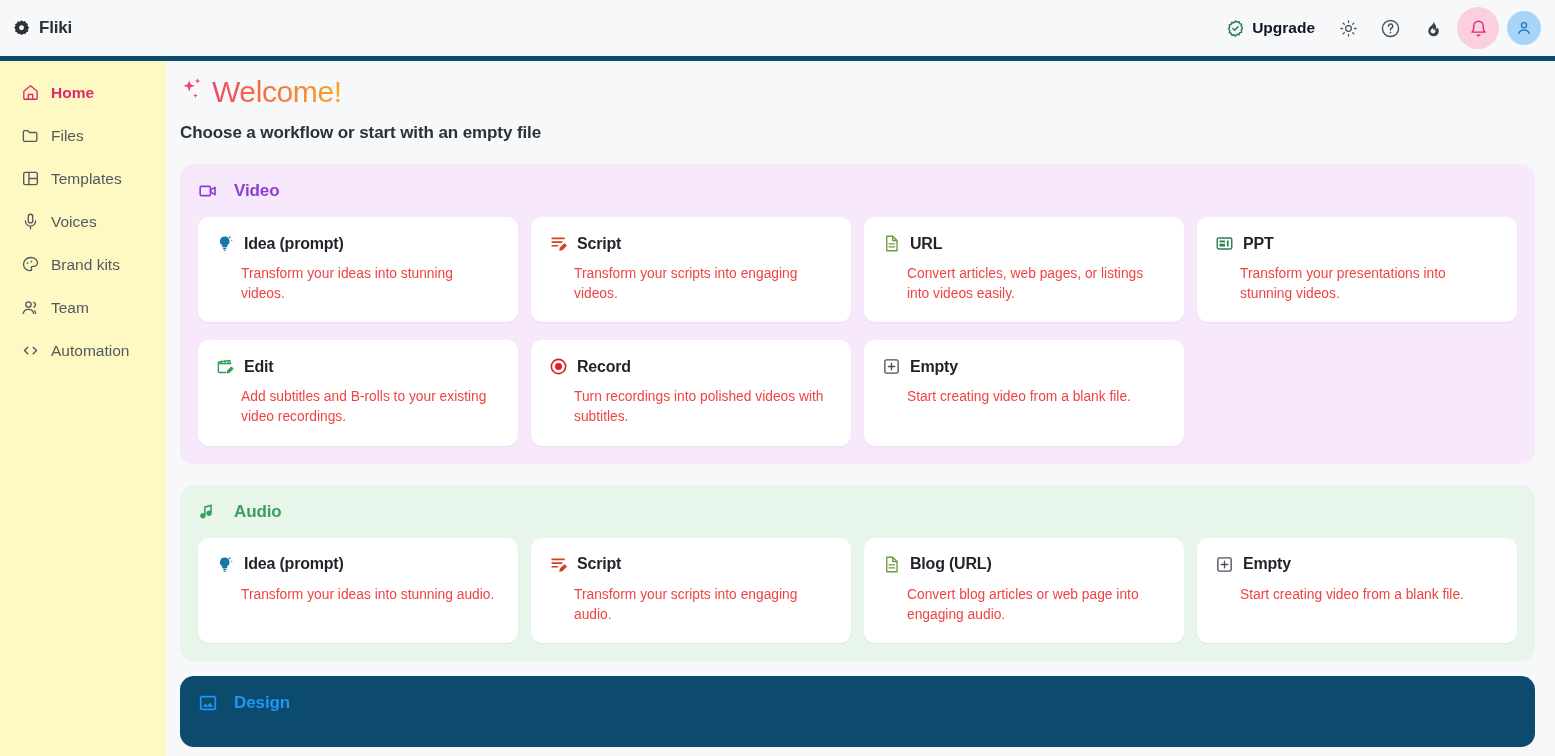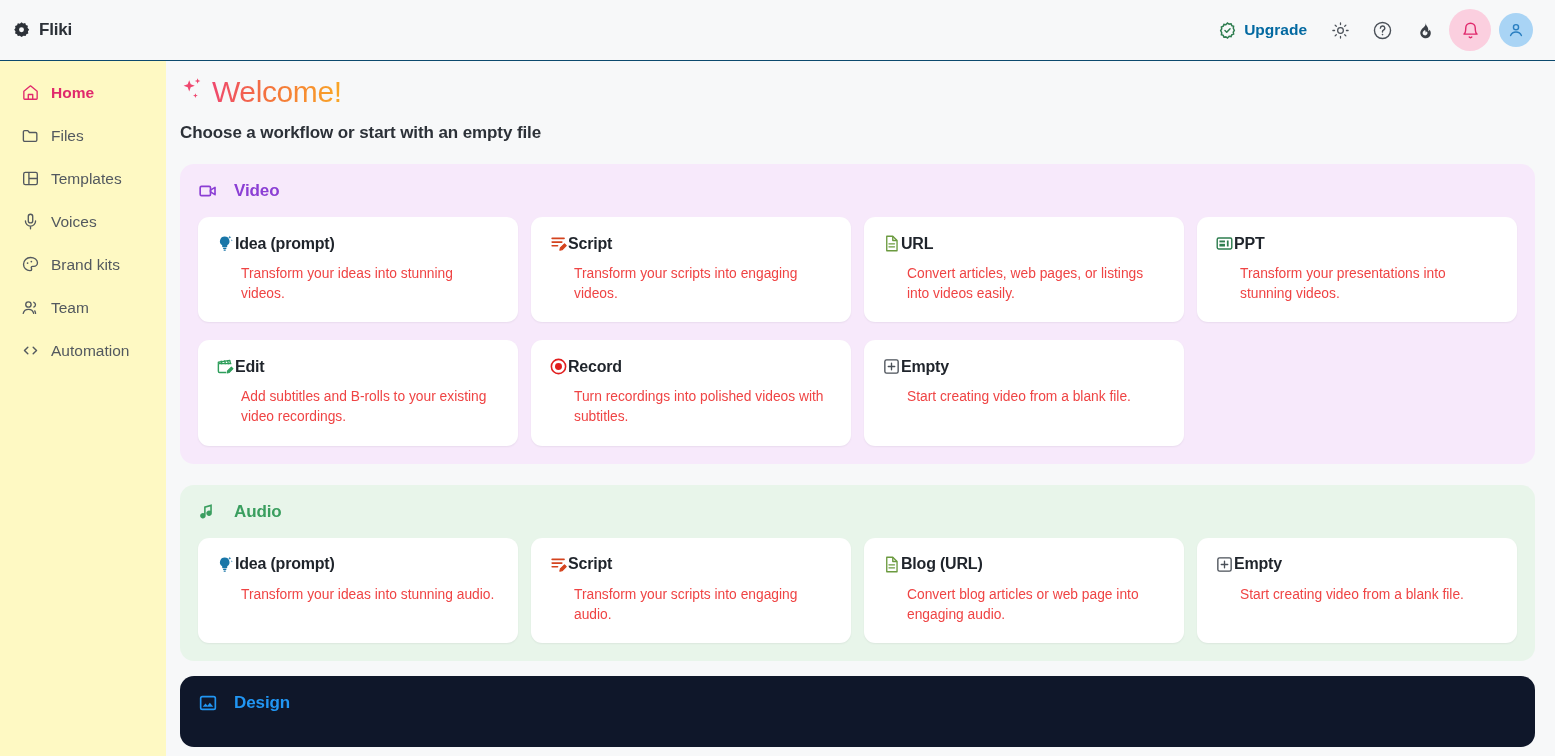--- a/index.html
+++ b/index.html
@@ -9,30 +9,30 @@
     font-family: "Liberation Sans", sans-serif;
     overflow: hidden;
   }
   body { display: flex; flex-direction: column; }
 
   
   .topbar {
     height: 61px; min-height: 61px;
     display: flex; align-items: center;
     background: #f7f8f9;
-    border-bottom: 1px solid #0c4a6e;
-    padding: 0 22px 0 12px;
+    border-bottom: 5px solid #0c4a6e;
+    padding: 0 14px 0 12px;
   }
   .brand { display: flex; align-items: center; gap: 8px; width: 166px; }
   .brand-name { font-size: 17px; font-weight: 700; color: #2c3138; letter-spacing: -0.2px; }
   .topbar-spacer { flex: 1; }
   .topbar-right { display: flex; align-items: center; gap: 8px; }
   .upgrade-btn {
     display: flex; align-items: center; gap: 7px;
-    color: #0369a1; font-size: 15.5px; font-weight: 700;
+    color: #0f172a; font-size: 15.5px; font-weight: 700;
     padding: 6px 8px; border-radius: 8px; cursor: pointer;
     background: transparent; border: none;
   }
   .icon-btn {
     width: 34px; height: 34px; border-radius: 50%;
     display: flex; align-items: center; justify-content: center;
     cursor: pointer; background: transparent; border: none;
     color: #4a5058;
   }
   .bell-wrap { width: 42px; height: 42px; border-radius: 50%; background: #fbcfdf;
@@ -84,21 +84,21 @@
 
   .card-grid { display: grid; grid-template-columns: repeat(4, 1fr); gap: 18px 13px; }
   .card {
     background: #ffffff; border-radius: 11px;
     padding: 16px 17px 17px 17px;
     min-height: 104px;
     cursor: pointer;
     box-shadow: 0 1px 2px rgba(20,25,35,0.06);
     border: 1px solid rgba(255,255,255,0.7);
   }
-  .card-head { display: flex; align-items: center; }
+  .card-head { display: flex; align-items: center; gap: 9px; }
   .card-title { font-size: 16px; font-weight: 700; color: #1f242b; letter-spacing: -0.2px; }
   .card-desc { font-size: 13.8px; color: #ef4444; line-height: 1.46; margin-top: 11px; max-width: 255px; margin-left: 25px; }
   .card-ico { width: 19px; height: 19px; display: flex; align-items: center; justify-content: center; flex: 0 0 19px; }
   .card.empty-slot { background: transparent; box-shadow: none; border: none; cursor: default; }
 
   svg { display: block; }
 </style>
 </head>
 <body>
 
@@ -413,21 +413,21 @@
                     <rect x="3.6" y="3.6" width="16.8" height="16.8" rx="2.2"></rect>
                     <path d="M12 7.9v8.2M7.9 12h8.2"></path>
                   </svg>
                 </span>
                 <span class="card-title">Empty</span>
               </div>
               <div class="card-desc">Start creating video from a blank file.</div>
             </div>
           </div>
         </section>
-        <section class="section" style="background: #0f172a; margin-top: 15px;">
+        <section class="section" style="background: #0c4a6e; margin-top: 15px;">
           <div class="section-head">
             <span>
               <svg width="20" height="20" viewBox="0 0 24 24" fill="none" stroke="#2196f3" stroke-width="2" stroke-linejoin="round">
                 <rect x="3.2" y="4.4" width="17.6" height="15.2" rx="2"></rect>
                 <path d="M5.6 16.4l3.4-3.8 2.4 2.6 2.8-3.4 4.2 4.6z" fill="#2196f3" stroke="none"></path>
               </svg>
             </span>
             <span class="section-title" style="color:#2196f3">Design</span>
           </div>
         </section>

